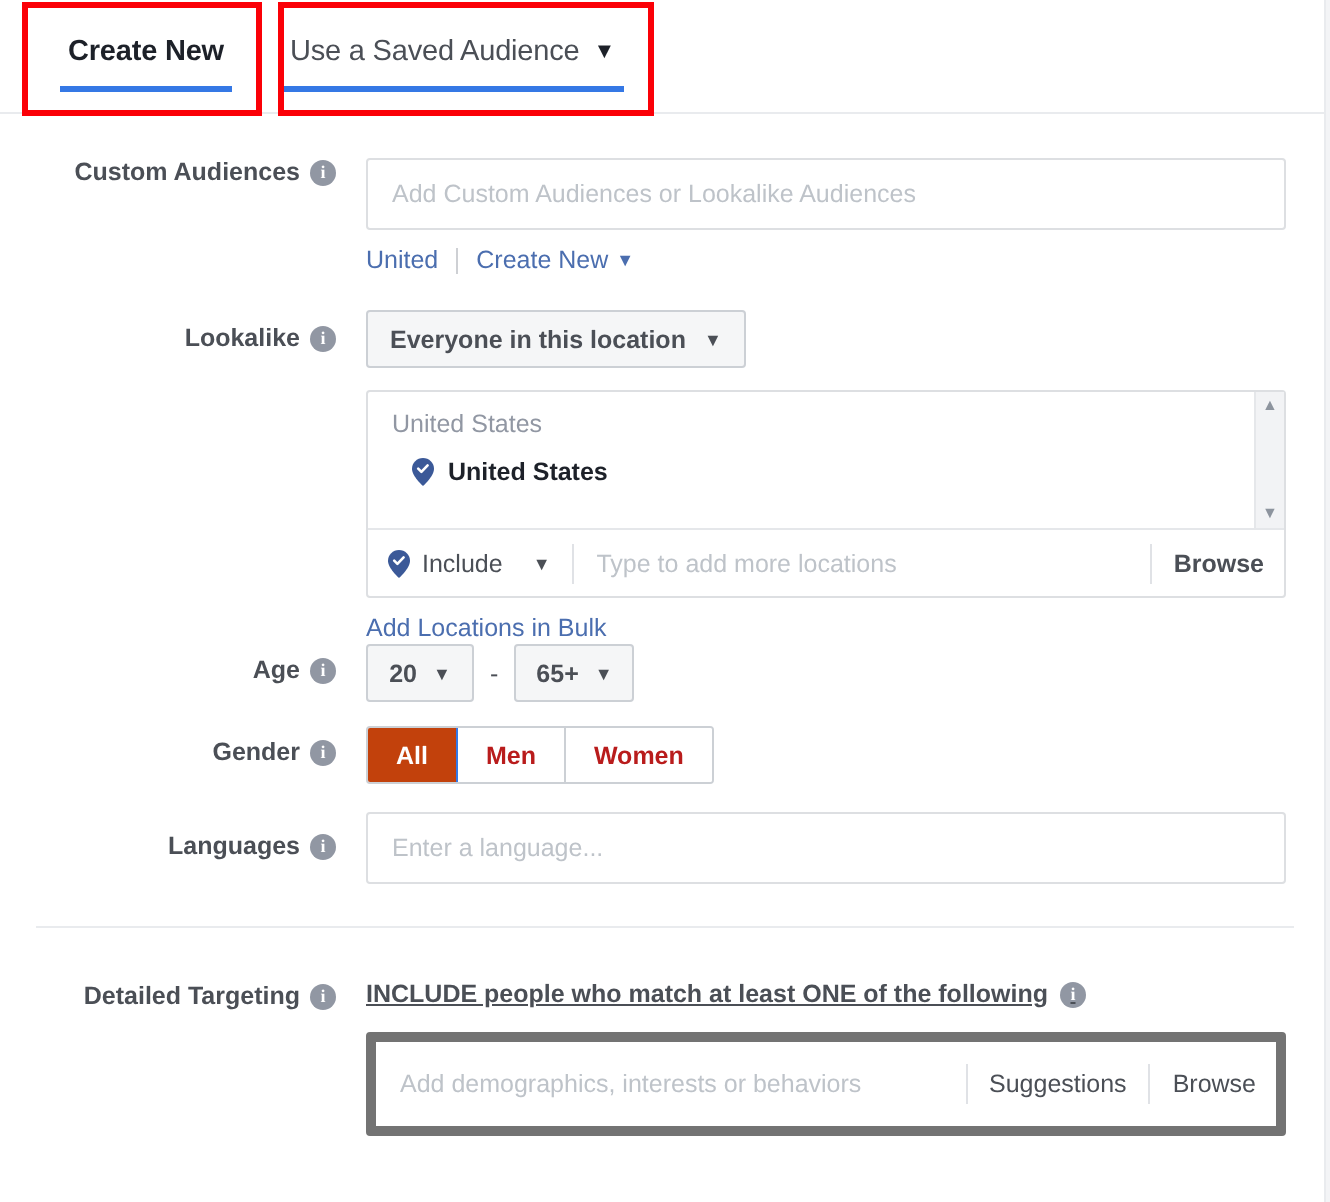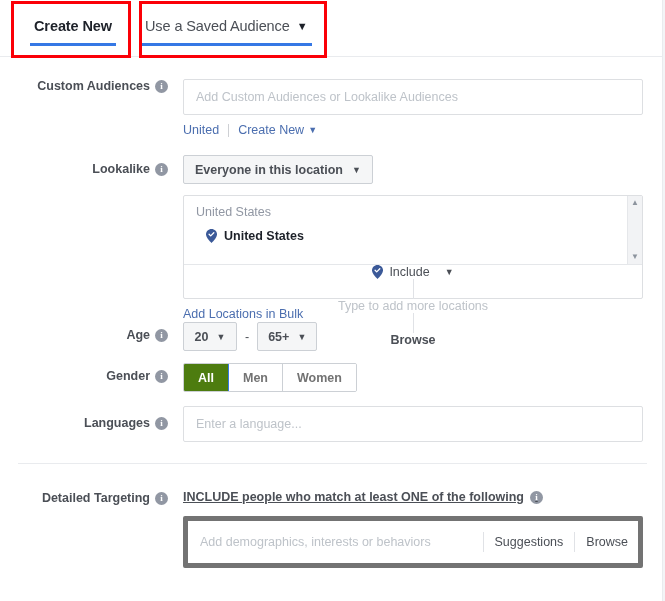--- a/index.html
+++ b/index.html
@@ -247,21 +247,20 @@
     color: #8d949e;
     line-height: 8px;
   }
 
   .loc-input {
     display: flex;
     align-items: center;
     height: 33px;
     padding: 0 10px;
     box-sizing: border-box;
-    flex-direction: column;
   }
   .inc-drop {
     display: flex;
     align-items: center;
     gap: 6px;
     font-size: 12.5px;
     color: #4b4f56;
     cursor: pointer;
     white-space: nowrap;
   }
@@ -317,29 +316,29 @@
     height: 29px;
     box-sizing: border-box;
   }
   .seg-item {
     display: flex;
     align-items: center;
     justify-content: center;
     padding: 0 14px;
     font-size: 12.5px;
     font-weight: bold;
-    color: #737373;
+    color: #b91c1c;
     background: #ffffff;
     border-right: 1px solid #ccd0d5;
     cursor: pointer;
     box-sizing: border-box;
   }
   .seg-item:last-child { border-right: none; }
   .seg-item.selected {
-    background: #4d7c0f;
+    background: #c2410c;
     color: #ffffff;
     border-right-color: #3578e5;
   }
 
   .divider {
     border-top: 1px solid #e9ebee;
     margin: 0 18px;
   }
 
   

